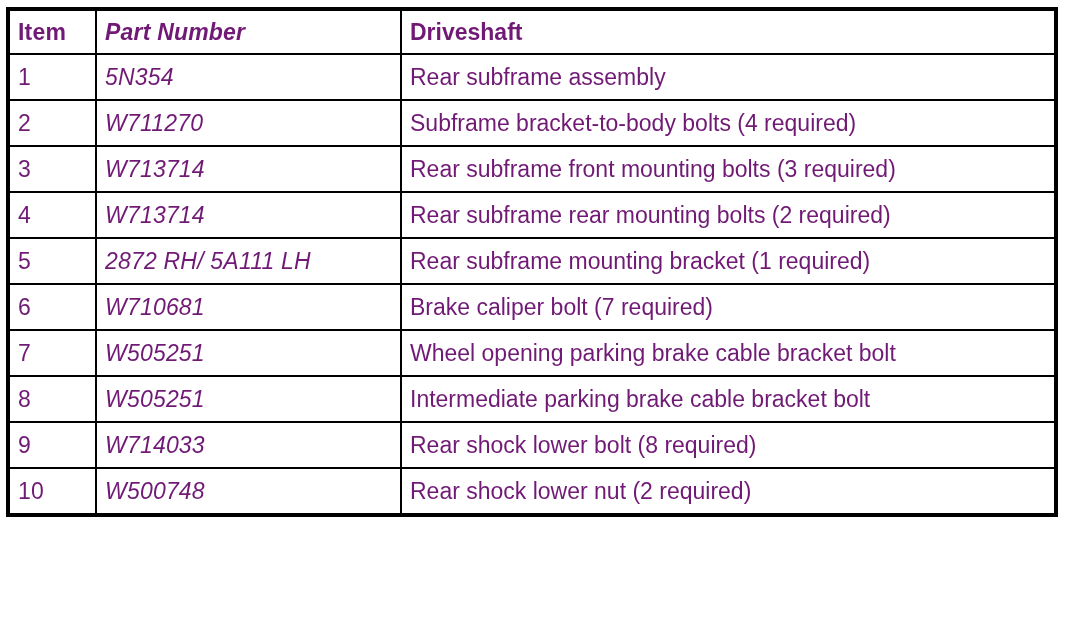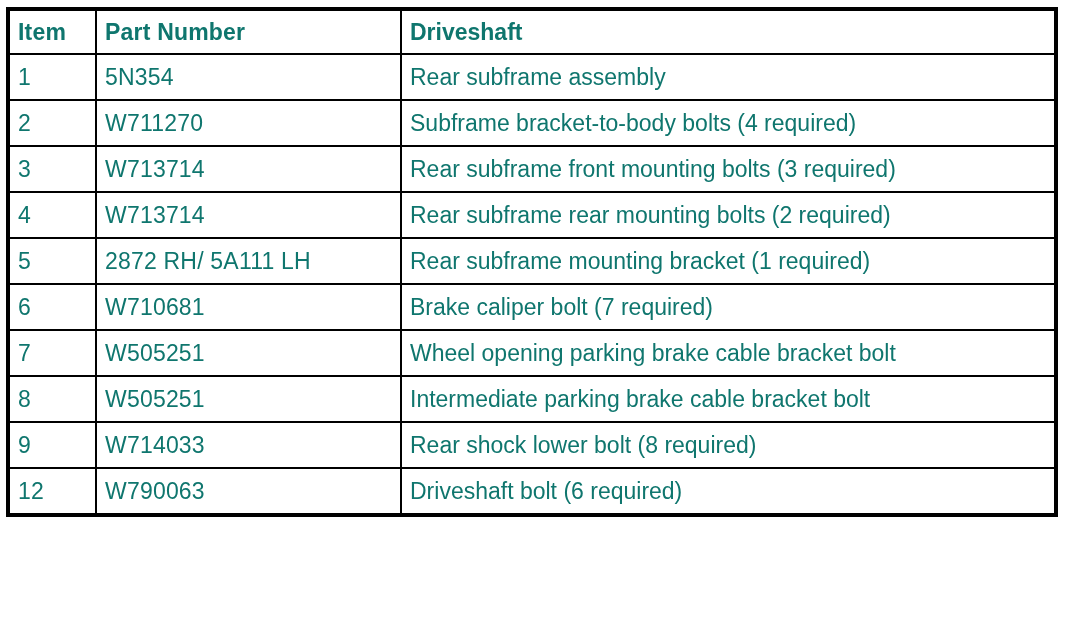--- a/index.html
+++ b/index.html
@@ -42,35 +42,35 @@
     border: 2px solid #000000;
     padding: 0 8px;
     height: 44px;
     line-height: 44px;
     font-size: 23px;
     text-align: left;
     vertical-align: middle;
     white-space: nowrap;
     overflow: hidden;
     background: #ffffff;
-    color: #0f766e;
+    color: #701a75;
   }
 
   .parts-table thead th {
     font-weight: bold;
     height: 42px;
     line-height: 42px;
   }
 
   .parts-table tbody td {
     font-weight: normal;
   }
 
   .cell-item        { letter-spacing: 0.2px; }
-  .cell-partnumber  { letter-spacing: 0.2px; }
+  .cell-partnumber  { letter-spacing: 0.2px; font-style: italic; }
   .cell-description { letter-spacing: 0px; }
 </style>
 </head>
 <body>
 
 <div class="page">
   <table class="parts-table">
     <colgroup>
       <col class="col-item">
       <col class="col-partnumber">
@@ -123,19 +123,19 @@
         <td class="cell-item">8</td>
         <td class="cell-partnumber">W505251</td>
         <td class="cell-description">Intermediate parking brake cable bracket bolt</td>
       </tr>
       <tr>
         <td class="cell-item">9</td>
         <td class="cell-partnumber">W714033</td>
         <td class="cell-description">Rear shock lower bolt (8 required)</td>
       </tr>
       <tr>
-        <td class="cell-item">12</td>
-        <td class="cell-partnumber">W790063</td>
-        <td class="cell-description">Driveshaft bolt (6 required)</td>
+        <td class="cell-item">10</td>
+        <td class="cell-partnumber">W500748</td>
+        <td class="cell-description">Rear shock lower nut (2 required)</td>
       </tr>
     </tbody>
   </table>
 </div>
 
 </body></html>

